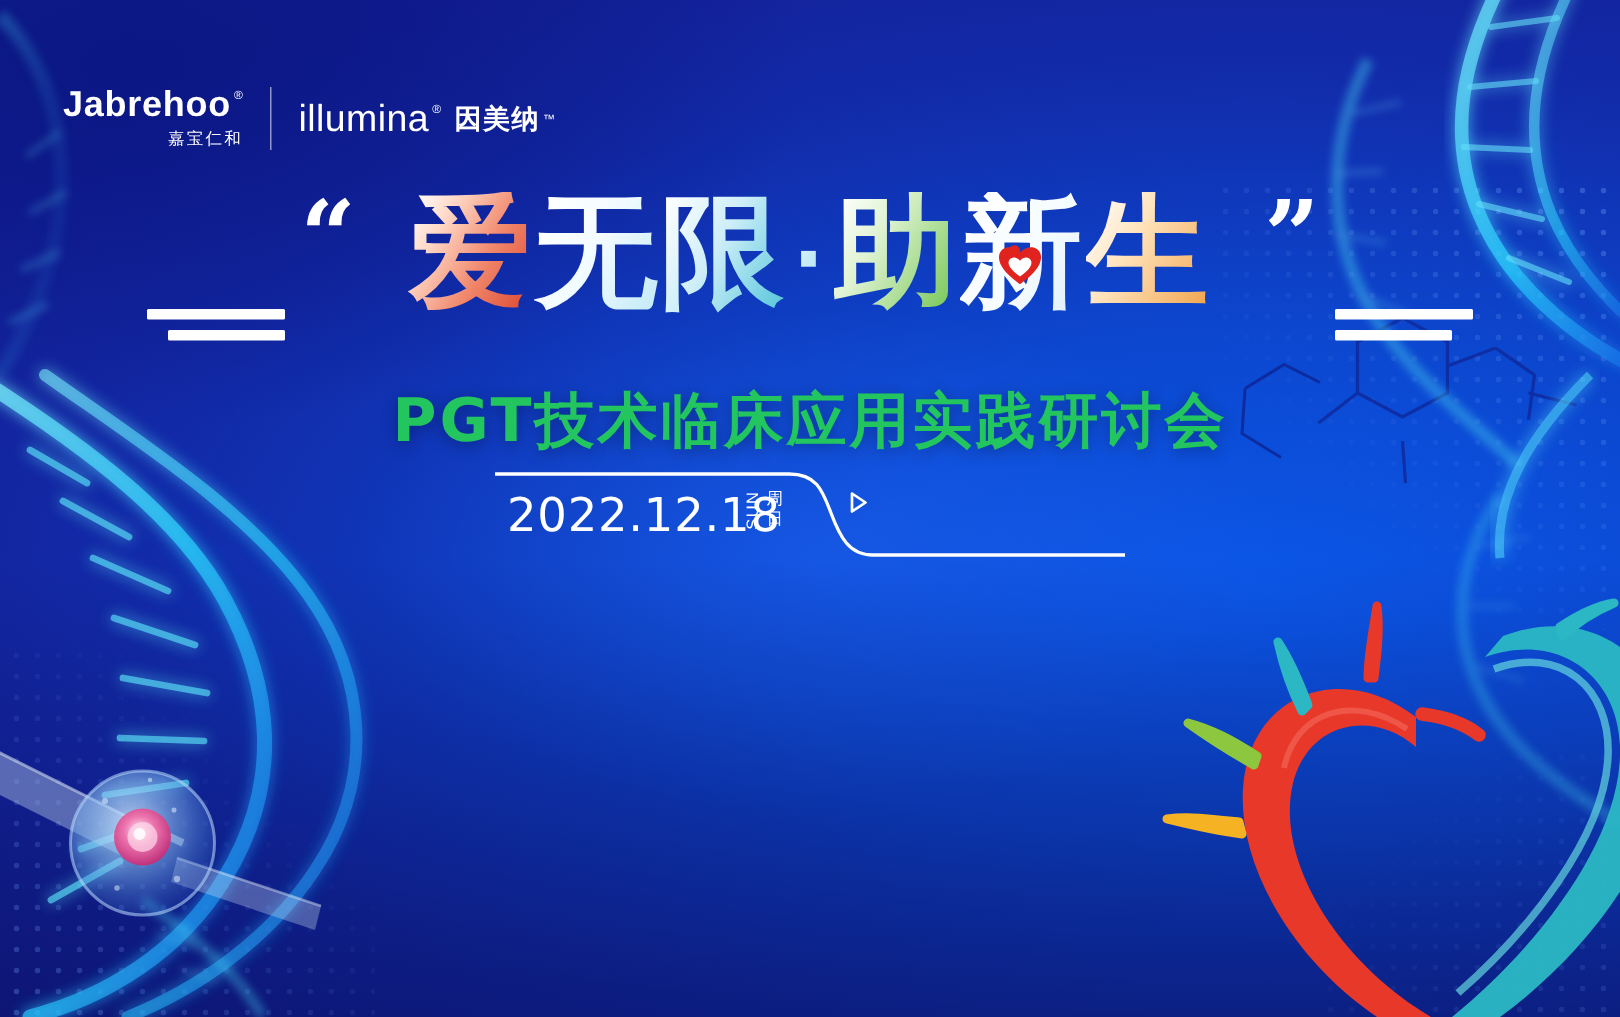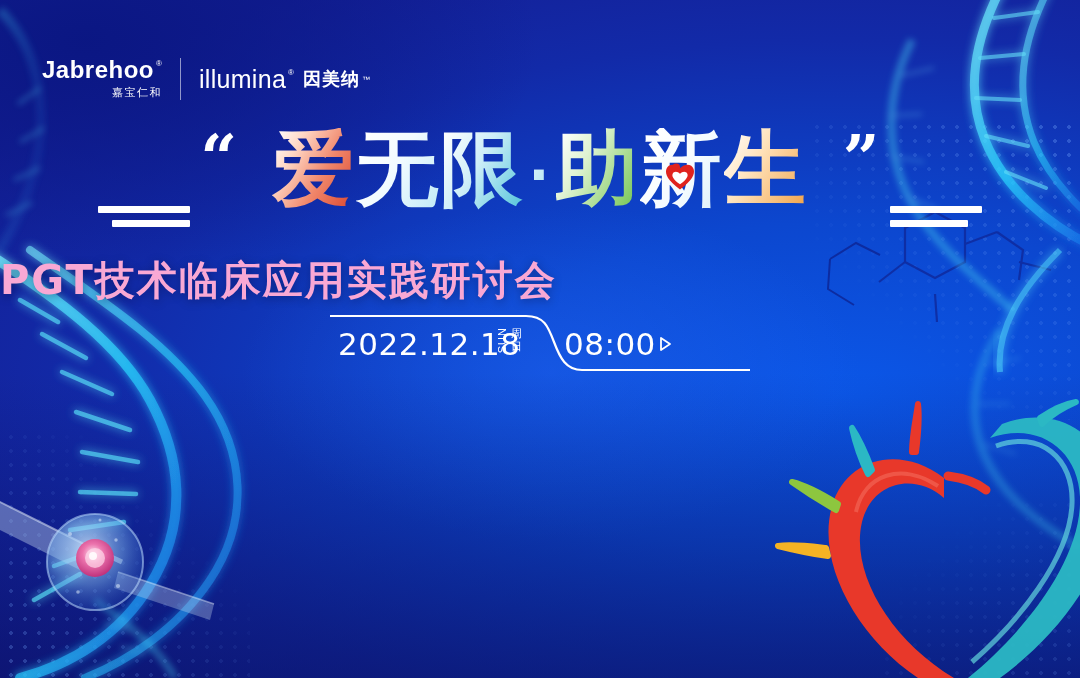--- a/index.html
+++ b/index.html
@@ -81,22 +81,22 @@
   .bars{position:absolute;display:flex;flex-direction:column;gap:7px;}
   .bars-left{left:-108px;top:78px;align-items:flex-end;}
   .bars-right{right:-108px;top:78px;align-items:flex-start;}
   .bar{height:7px;background:#fff;border-radius:1px;}
   .bar.long{width:92px;}
   .bar.short{width:78px;}
 
   .heart-mark{position:absolute;left:663px;top:158px;width:34px;height:34px;}
 
   
-  .subtitle{position:absolute;left:0;right:0;top:253px;
-    color:#f9a8d4;font-size:40px;font-weight:bold;letter-spacing:2px;
+  .subtitle{position:absolute;left:0;right:0;top:253px;text-align:center;
+    color:#22c55e;font-size:40px;font-weight:bold;letter-spacing:2px;
     font-family:"DejaVu Sans","Liberation Sans",sans-serif;
     text-shadow:0 2px 10px rgba(0,0,30,.35);}
 
   
   .datebar{position:absolute;left:0;right:0;top:312px;height:62px;}
   .datebar-inner{position:relative;width:420px;margin:0 auto;height:62px;}
   .dateline{position:absolute;inset:0;}
   .date-text{position:absolute;left:8px;top:14px;color:#fff;font-size:31px;
     letter-spacing:.5px;font-family:"DejaVu Sans","Liberation Sans",sans-serif;}
   .daytag{position:absolute;left:167px;top:15px;display:flex;gap:3px;align-items:flex-start;}
@@ -345,21 +345,20 @@
       </svg>
       <div class="date-text">2022.12.18</div>
       <div class="daytag">
         <span class="daytag-en">SUN</span>
         <span class="daytag-cn">
           <span>周</span>
           <span>日</span>
         </span>
       </div>
       <div class="time-text">
-        <span>08:00</span>
         <svg width="16" height="18" viewBox="0 0 16 18">
           <path d="M4 3 L13 9 L4 15 Z" fill="none" stroke="#ffffff" stroke-width="1.8" stroke-linejoin="round"></path>
         </svg>
       </div>
     </div>
   </div>
 
 
 </div>
 

